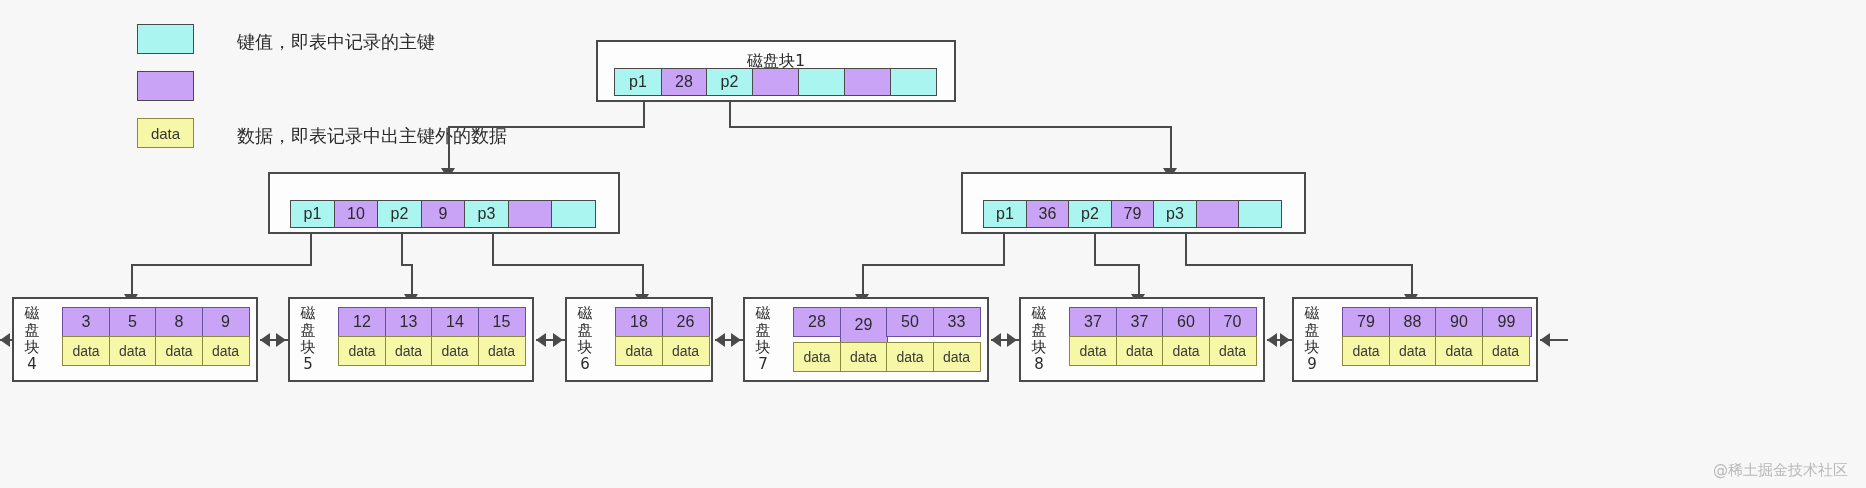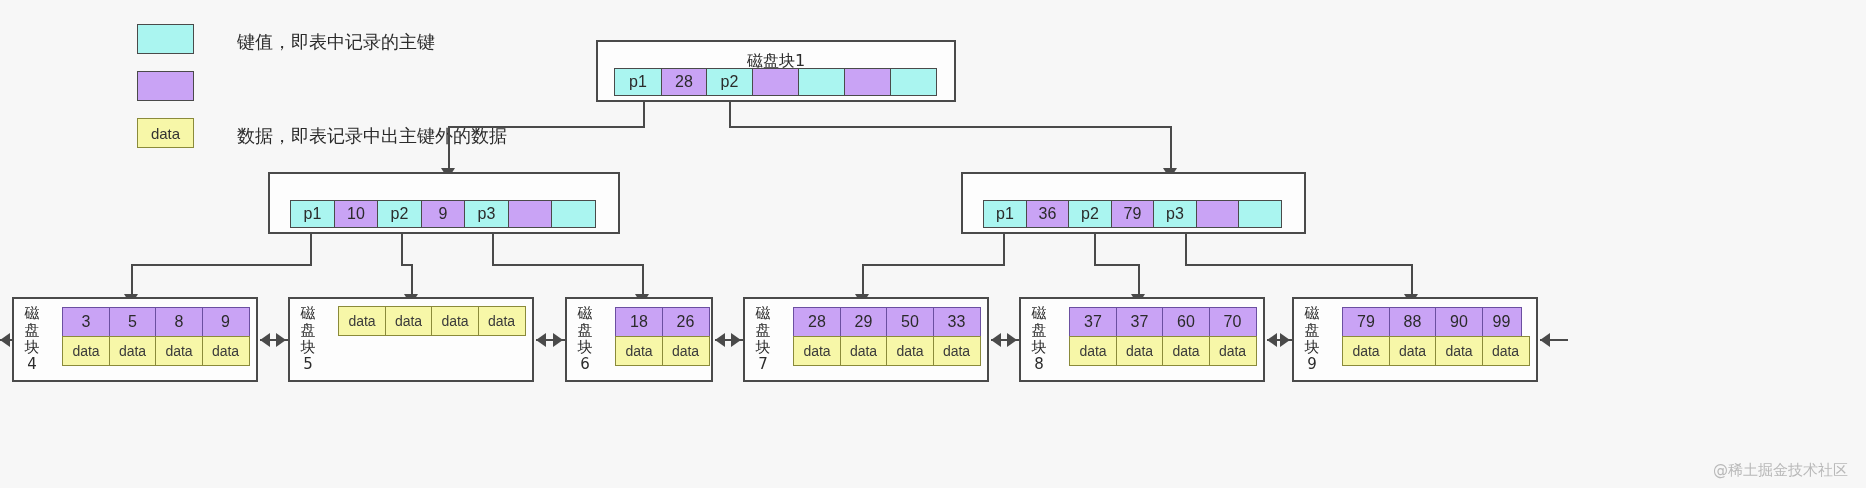--- a/index.html
+++ b/index.html
@@ -208,20 +208,26 @@
   </div>
 
   <div class="leaf" id="leaf1" style="left:288px;top:297px;width:246px;height:85px;">
     <div class="leaf-label">
         <div>磁</div>
         <div>盘</div>
         <div>块</div>
         <div>5</div>
       </div>
     <div class="leaf-grid" style="left:48px;">
+        <div class="leaf-row keys">
+          <div class="lcell" style="width: 48px; height: 30px;">12</div>
+          <div class="lcell" style="width: 48px; height: 30px;">13</div>
+          <div class="lcell" style="width: 48px; height: 30px;">14</div>
+          <div class="lcell" style="width: 48px; height: 30px;">15</div>
+        </div>
         <div class="leaf-row data">
           <div class="lcell" style="width: 48px; height: 30px;">data</div>
           <div class="lcell" style="width: 48px; height: 30px;">data</div>
           <div class="lcell" style="width: 48px; height: 30px;">data</div>
           <div class="lcell" style="width: 48px; height: 30px;">data</div>
         </div>
       </div>
   </div>
 
   <div class="leaf" id="leaf2" style="left:565px;top:297px;width:148px;height:85px;">
@@ -246,21 +252,21 @@
   <div class="leaf" id="leaf3" style="left:743px;top:297px;width:246px;height:85px;">
     <div class="leaf-label">
         <div>磁</div>
         <div>盘</div>
         <div>块</div>
         <div>7</div>
       </div>
     <div class="leaf-grid" style="left:48px;">
         <div class="leaf-row keys">
           <div class="lcell" style="width: 48px; height: 30px;">28</div>
-          <div class="lcell" style="width: 48px; height: 30px;">29</div>
+          <div class="lcell" style="width: 48px; height: 36px;">29</div>
           <div class="lcell" style="width: 48px; height: 30px;">50</div>
           <div class="lcell" style="width: 48px; height: 30px;">33</div>
         </div>
         <div class="leaf-row data">
           <div class="lcell" style="width: 48px; height: 30px;">data</div>
           <div class="lcell" style="width: 48px; height: 30px;">data</div>
           <div class="lcell" style="width: 48px; height: 30px;">data</div>
           <div class="lcell" style="width: 48px; height: 30px;">data</div>
         </div>
       </div>
@@ -294,21 +300,21 @@
         <div>磁</div>
         <div>盘</div>
         <div>块</div>
         <div>9</div>
       </div>
     <div class="leaf-grid" style="left:48px;">
         <div class="leaf-row keys">
           <div class="lcell" style="width: 48px; height: 30px;">79</div>
           <div class="lcell" style="width: 48px; height: 30px;">88</div>
           <div class="lcell" style="width: 48px; height: 30px;">90</div>
-          <div class="lcell" style="width: 40px; height: 30px;">99</div>
+          <div class="lcell" style="width: 50px; height: 30px;">99</div>
         </div>
         <div class="leaf-row data">
           <div class="lcell" style="width: 48px; height: 30px;">data</div>
           <div class="lcell" style="width: 48px; height: 30px;">data</div>
           <div class="lcell" style="width: 48px; height: 30px;">data</div>
           <div class="lcell" style="width: 48px; height: 30px;">data</div>
         </div>
       </div>
   </div>
 

